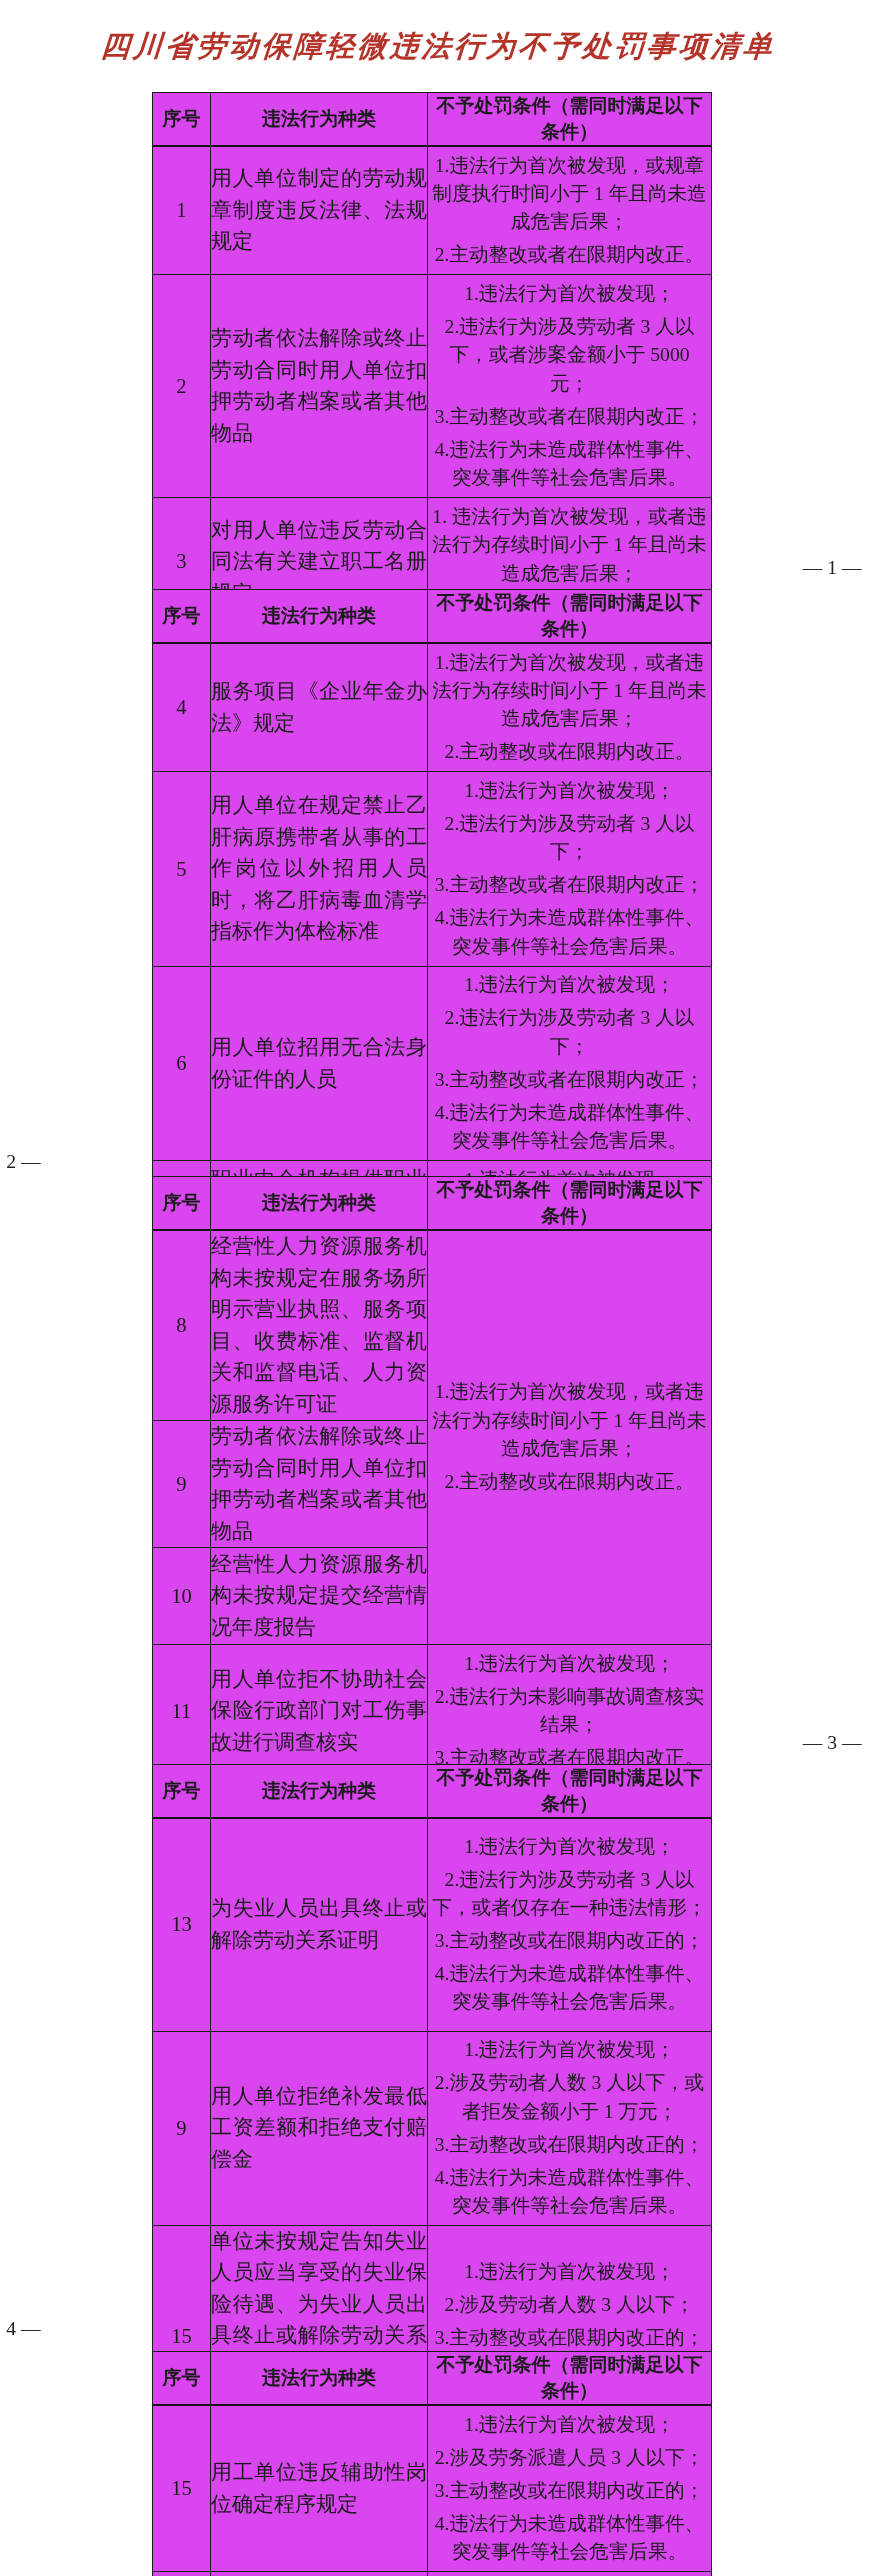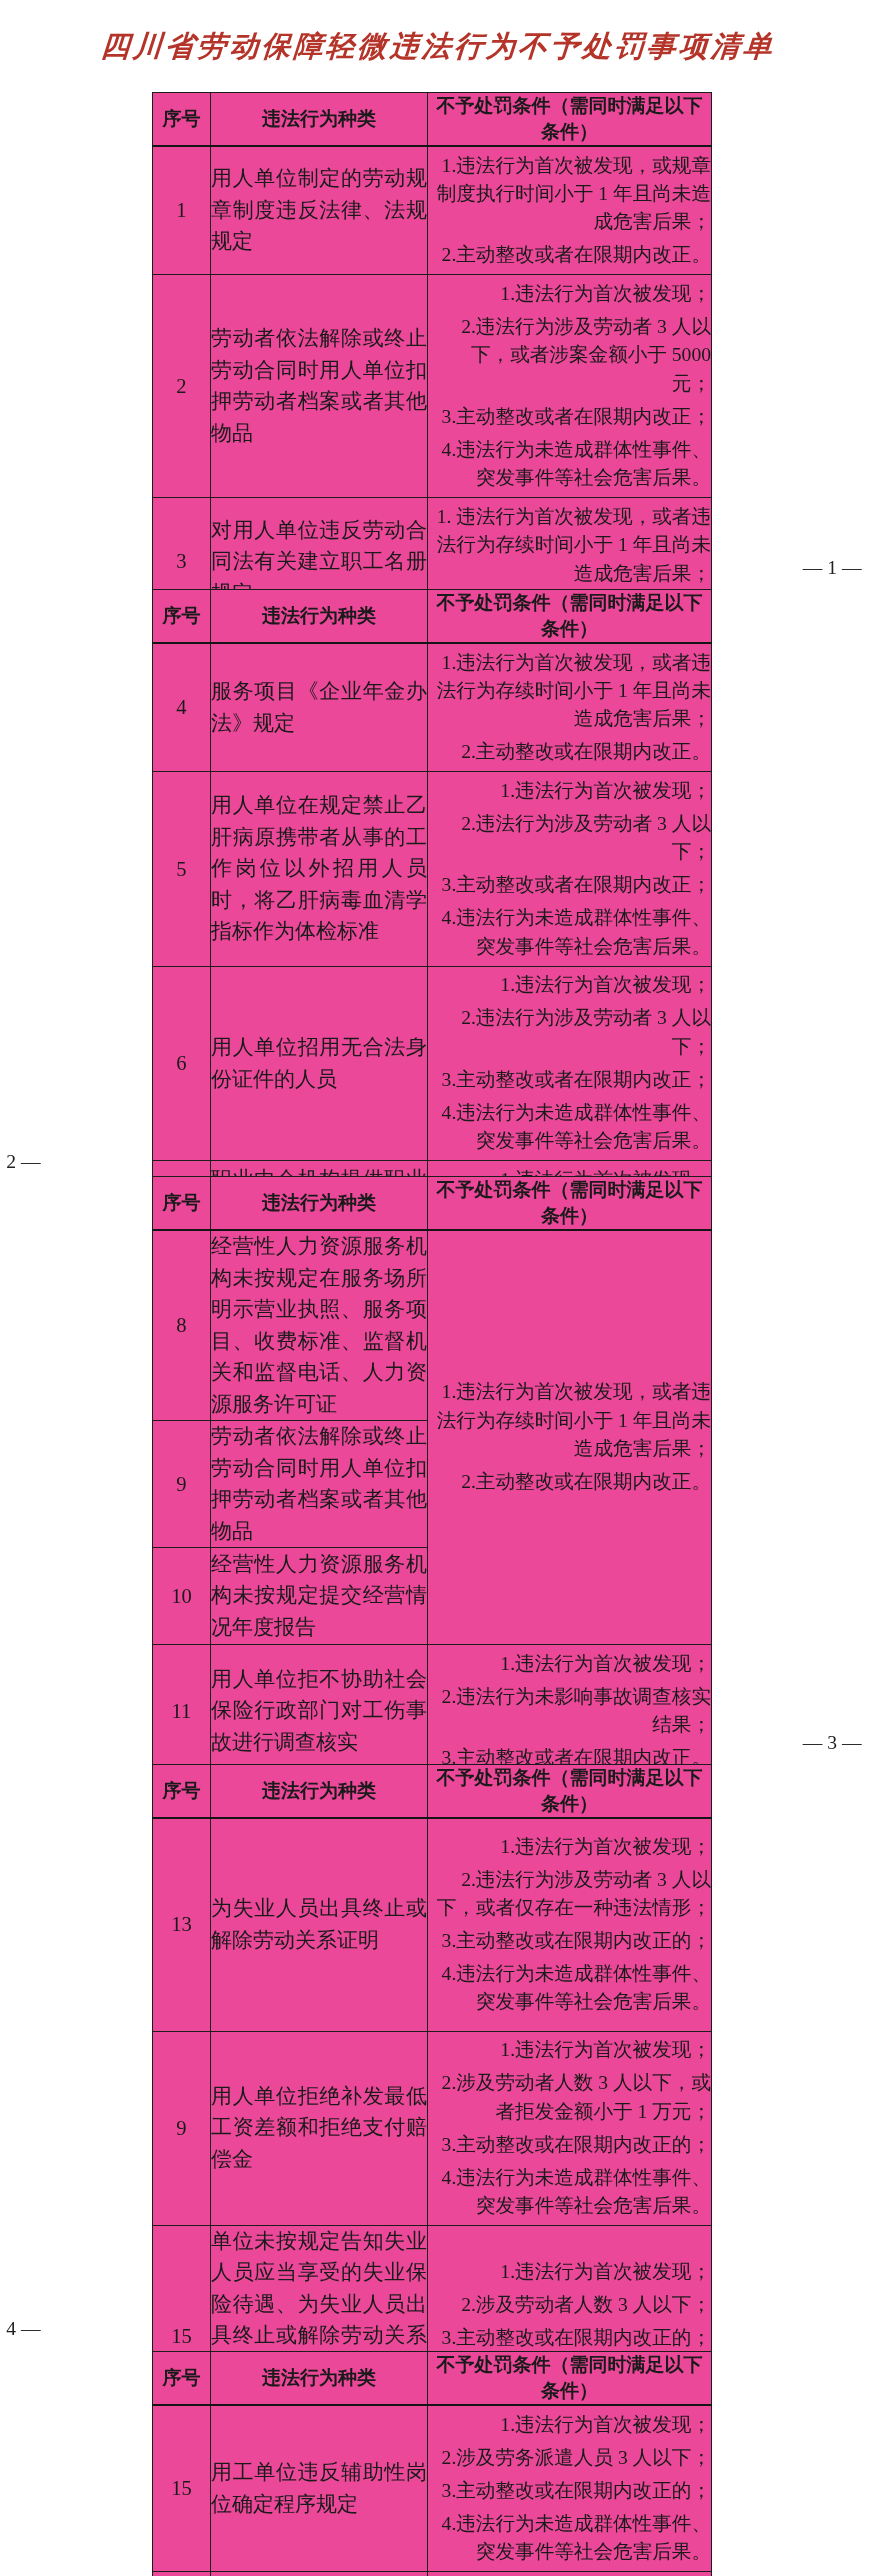--- a/index.html
+++ b/index.html
@@ -21,21 +21,21 @@
     font-weight:bold;
     font-style:italic;
     letter-spacing:3.1px;
     transform:skewX(-4deg);
     white-space:nowrap;
   }
   table.sheet{
     position:absolute;
     border-collapse:collapse;
     table-layout:fixed;
-    background:#ec4899;
+    background:#d946ef;
     padding-left:8px;
   }
   table.sheet td, table.sheet th{
     border:1px solid #1c1c1c;
     box-sizing:border-box;
     overflow:hidden;
     vertical-align:middle;
     padding:0;
   }
   table.sheet{border:1.5px solid #151515;}
@@ -56,21 +56,21 @@
     font-size:21px;
     line-height:1.5;
     text-align:justify;
     -moz-text-align-last:left;
     text-align-last:left;
   }
   td.cell-conds{
     padding:5.2px 6.2px 5.2px 8.2px;
     font-size:19.6px;
     line-height:1.45;
-    text-align:right;
+    text-align:center;
   }
   .cond-item{margin:4.6px 0;}
   .page-marker{
     position:absolute;
     font-size:19.6px;
     font-family:"Liberation Serif","DejaVu Serif",serif;
     color:#222222;
     white-space:nowrap;
   }
   .page-marker.right{right:14.4px;text-align:right;}

